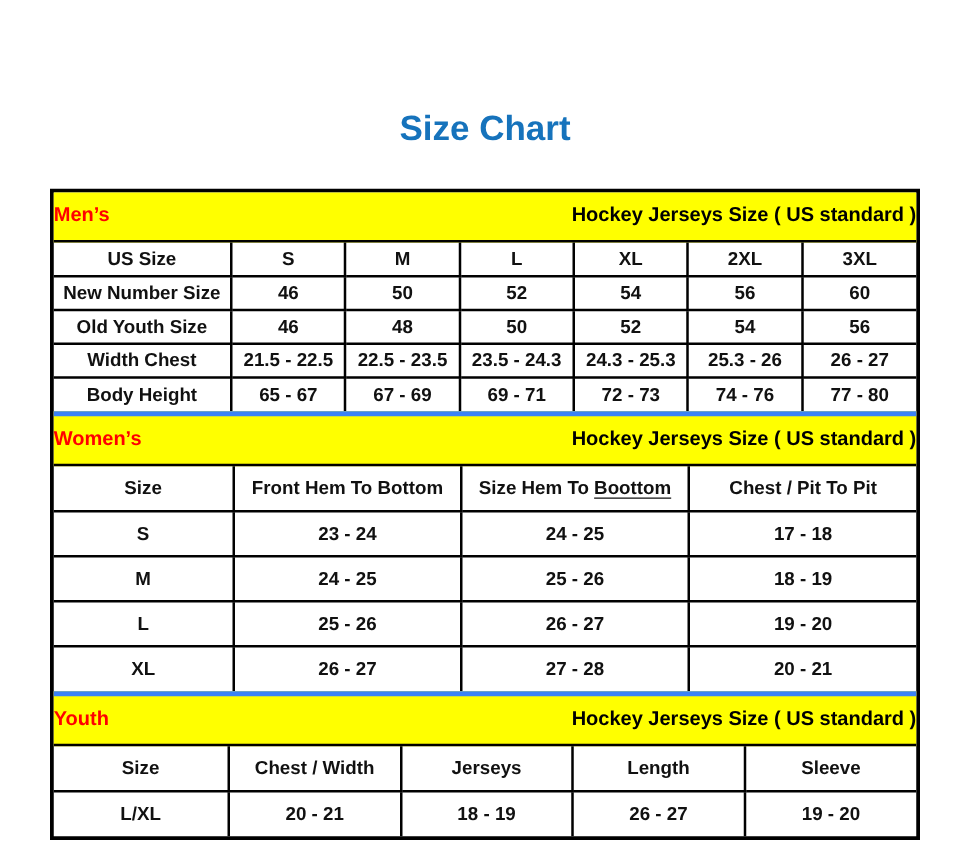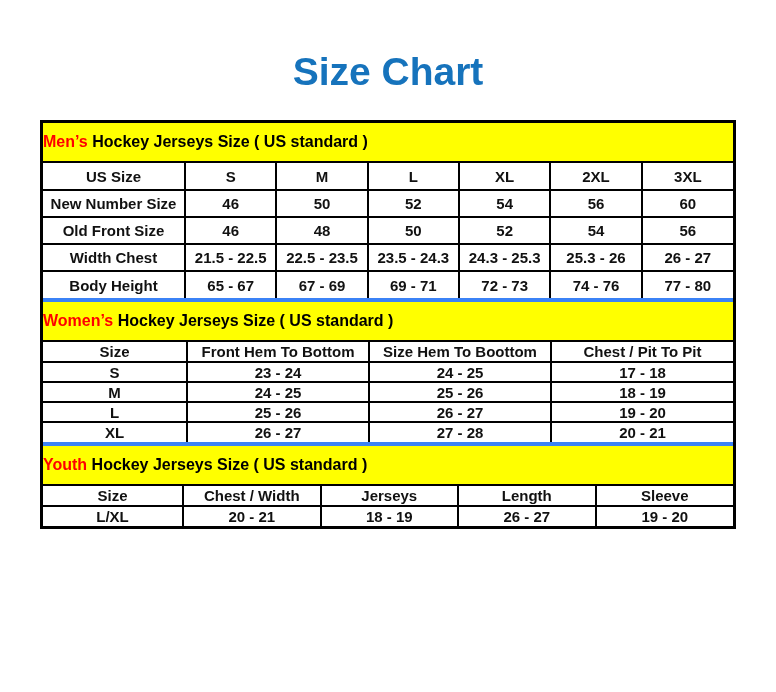--- a/index.html
+++ b/index.html
@@ -6,40 +6,40 @@
     margin: 0;
     padding: 0;
     background: #ffffff;
     width: 776px;
     height: 692px;
     font-family: "Liberation Sans", sans-serif;
     color: #111111;
     overflow: hidden;
   }
   .title {
-    margin: 54px 0 0 0;
+    margin: 85px 0 0 0;
     text-align: center;
-    font-size: 39px;
+    font-size: 28px;
     line-height: 36px;
     font-weight: bold;
     color: #1673BC;
     letter-spacing: 0px;
   }
   .chart-wrap {
     box-sizing: border-box;
     width: 696px;
     margin: 30px 0 0 40px;
     border: 3px solid #000000;
   }
   .banner {
     background: #FFFF00;
     height: 38px;
     display: flex;
     align-items: center;
-    justify-content: flex-start;
+    justify-content: space-between;
     font-weight: bold;
     font-size: 16px;
     color: #000000;
     border-bottom: 2px solid #000000;
     white-space: pre;
   }
   .banner.mid {
     border-top: 4px solid #3b82f6;
   }
   .banner .hl {
@@ -52,24 +52,24 @@
     table-layout: fixed;
   }
   table.tbl th, table.tbl td {
     border: 2px solid #000000;
     text-align: center;
     vertical-align: middle;
     font-size: 15px;
     padding: 0 2px;
     overflow: hidden;
   }
-  table.tbl th { font-weight: bold; border-radius: 12px; }
+  table.tbl th { font-weight: bold; }
   table.tbl td { font-weight: bold; }
   tr.r27 { height: 27px; }
-  tr.r28 { height: 20px; }
+  tr.r28 { height: 36px; }
   .sic {
     text-decoration-line: underline;
     text-decoration-style: wavy;
     text-decoration-color: #FF0000;
     text-decoration-thickness: 1px;
     text-underline-offset: 3px;
     text-decoration: underline;
   }
 </style>
 </head>
@@ -104,21 +104,21 @@
       <tr class="r27">
         <td>New Number Size</td>
         <td>46</td>
         <td>50</td>
         <td>52</td>
         <td>54</td>
         <td>56</td>
         <td>60</td>
       </tr>
       <tr class="r27">
-        <td>Old Front Size</td>
+        <td>Old Youth Size</td>
         <td>46</td>
         <td>48</td>
         <td>50</td>
         <td>52</td>
         <td>54</td>
         <td>56</td>
       </tr>
       <tr class="r27">
         <td>Width Chest</td>
         <td>21.5 - 22.5</td>

